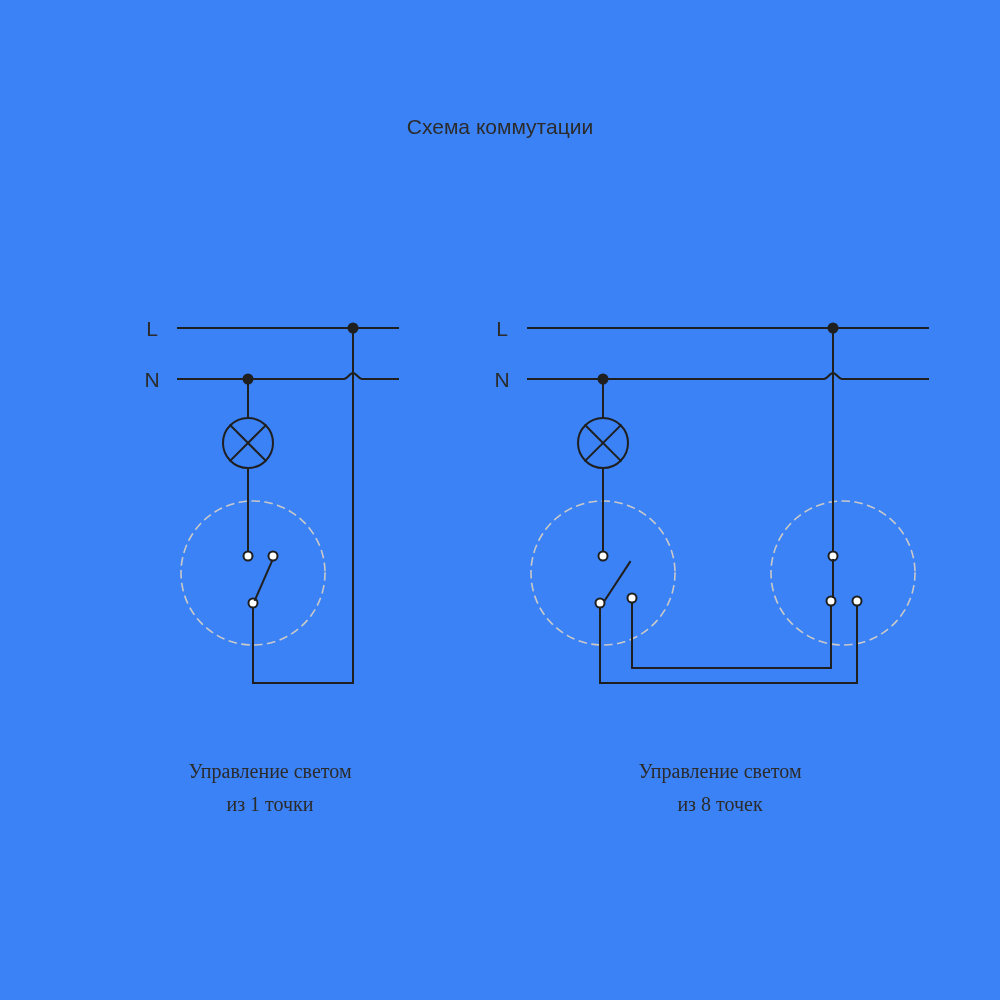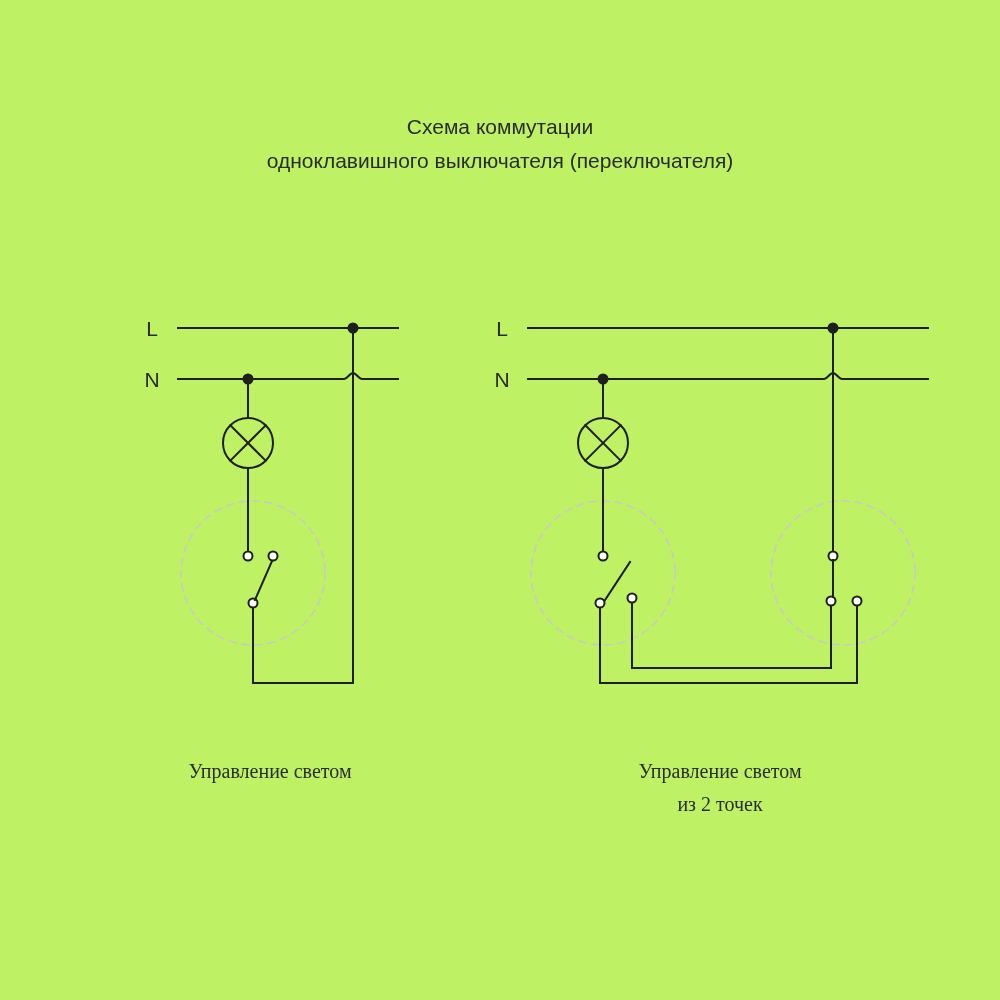--- a/index.html
+++ b/index.html
@@ -4,21 +4,21 @@
 <style>
   html, body {
     margin: 0;
     padding: 0;
     background: #ffffff;
   }
   #page {
     position: relative;
     width: 1000px;
     height: 1000px;
-    background: #bef264;
+    background: #3b82f6;
     font-family: "Liberation Sans", sans-serif;
     overflow: hidden;
   }
   .title-block {
     position: absolute;
     top: 110px;
     left: 0;
     width: 1000px;
     text-align: center;
     color: #2b2b2b;
@@ -47,21 +47,20 @@
   .caption-right { left: 520px; top: 755px; }
   .caption span { display: block; white-space: nowrap; }
 </style>
 </head>
 <body>
 
 <div id="page">
 
   <div class="title-block">
     <span class="title-line">Схема коммутации</span>
-    <span class="title-line">одноклавишного выключателя (переключателя)</span>
   </div>
 
   <svg class="diagram-svg" width="1000" height="1000" viewBox="0 0 1000 1000">
 
     <g fill="none" stroke="#1f1f1f" stroke-width="2" stroke-linecap="square">
 
       <g>
 
         <ellipse cx="253" cy="573" rx="72" ry="72" stroke="#c9c9c9" stroke-width="1.6" stroke-dasharray="7 6"></ellipse>
 
@@ -128,20 +127,21 @@
         <path d="M632 603 V668 H831 V606"></path>
 
         <text x="502" y="336" fill="#2b2b2b" stroke="none" font-family="Liberation Sans, sans-serif" font-size="21" text-anchor="middle">L</text>
         <text x="502" y="387" fill="#2b2b2b" stroke="none" font-family="Liberation Sans, sans-serif" font-size="21" text-anchor="middle">N</text>
       </g>
     </g>
   </svg>
 
   <div class="caption caption-left">
     <span>Управление светом</span>
+    <span>из 1 точки</span>
   </div>
 
   <div class="caption caption-right">
     <span>Управление светом</span>
-    <span>из 2 точек</span>
+    <span>из 8 точек</span>
   </div>
 
 </div>
 
 </body></html>

